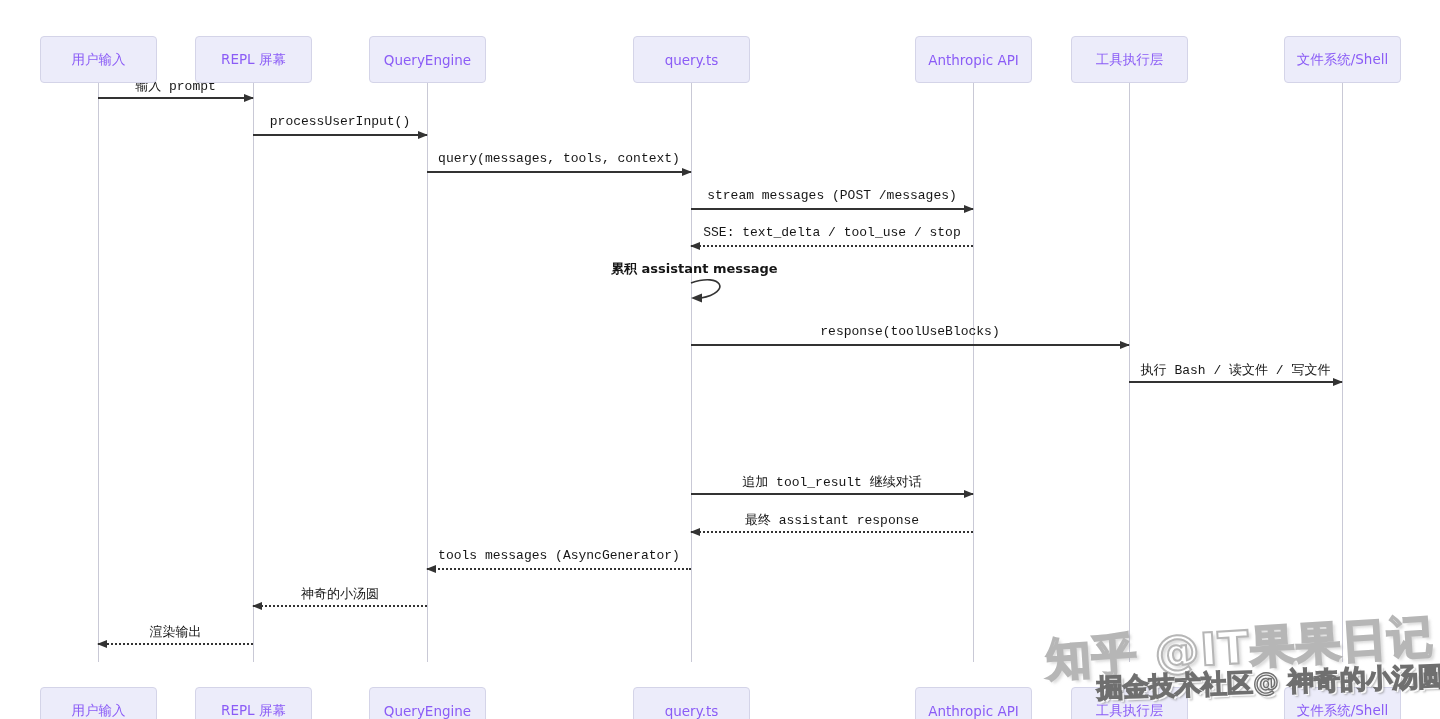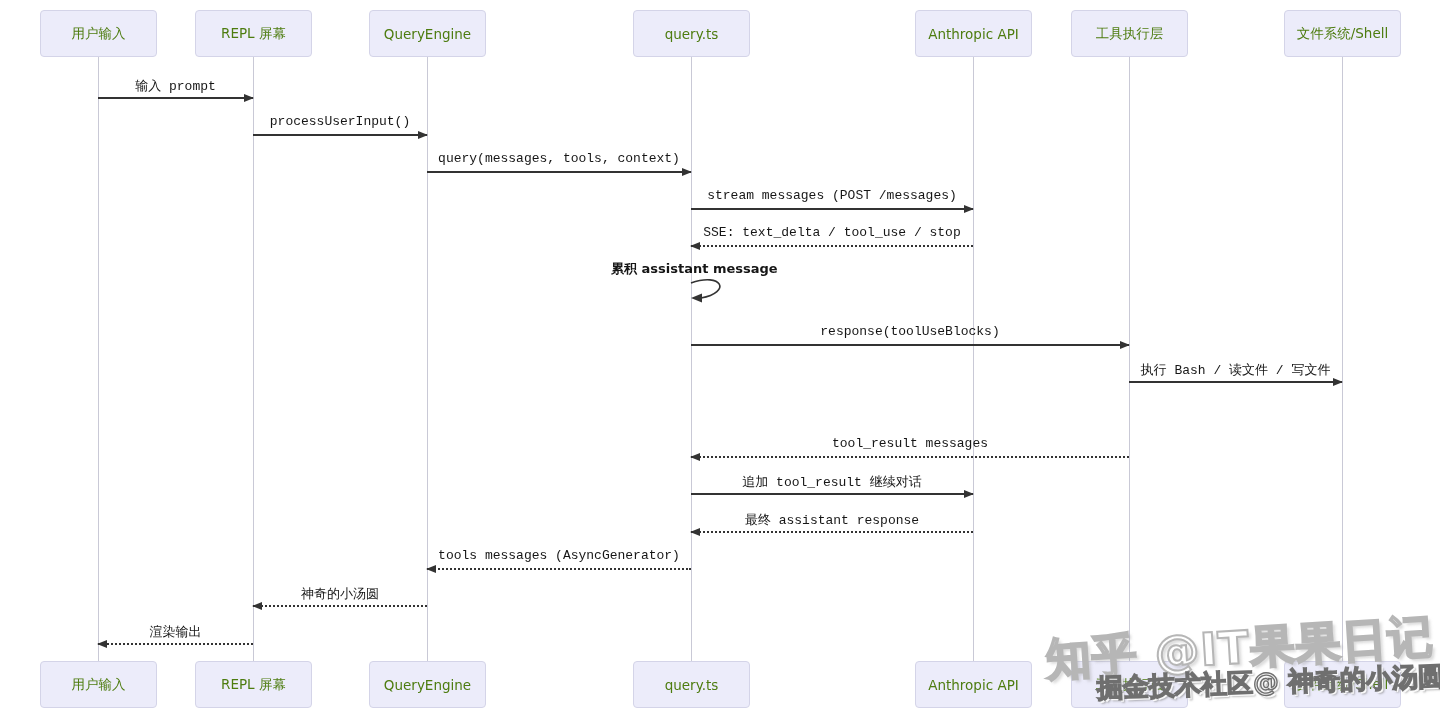--- a/index.html
+++ b/index.html
@@ -8,21 +8,21 @@
   .stage { position:relative; width:1440px; height:719px; background:#ffffff; overflow:hidden; }
 
   
   .lifeline { position:absolute; top:56px; height:606px; width:1px; background:#c9c9d6; }
 
   
   .actor {
     position:absolute; width:117px; height:47px;
     background:#ececfa; border:1px solid #d4d4e8; border-radius:4px;
     display:flex; align-items:center; justify-content:center;
-    font-size:13.5px; color:#4d7c0f; z-index:5; white-space:nowrap;
+    font-size:13.5px; color:#8b5cf6; z-index:5; white-space:nowrap;margin-top:26px;
   }
 
   
   .msg { position:absolute; height:26px; z-index:4;font-family:Liberation Mono, monospace; }
   .msg .lbl {
     position:absolute; left:0; right:0; top:0; text-align:center;
     font-size:13px; color:#161616; white-space:nowrap;
   }
   .msg .line { position:absolute; left:0; right:0; top:20px; border-top:2px solid #333333; }
   .msg .line.dashed { border-top:2px dotted #333333; }
@@ -123,25 +123,20 @@
     <div class="head right"></div>
   </div>
 
   <div class="msg" style="left:1129px; top:361px; width:213px">
     <div class="lbl">执行 Bash / 读文件 / 写文件</div>
     <div class="line"></div>
     <div class="head right"></div>
   </div>
 
 
-  <div class="msg" style="left:691px; top:436px; width:438px">
-    <div class="lbl">tool_result messages</div>
-    <div class="line dashed"></div>
-    <div class="head left"></div>
-  </div>
 
   <div class="msg" style="left:691px; top:473px; width:282px">
     <div class="lbl">追加 tool_result 继续对话</div>
     <div class="line"></div>
     <div class="head right"></div>
   </div>
 
   <div class="msg" style="left:691px; top:511px; width:282px">
     <div class="lbl">最终 assistant response</div>
     <div class="line dashed"></div>

